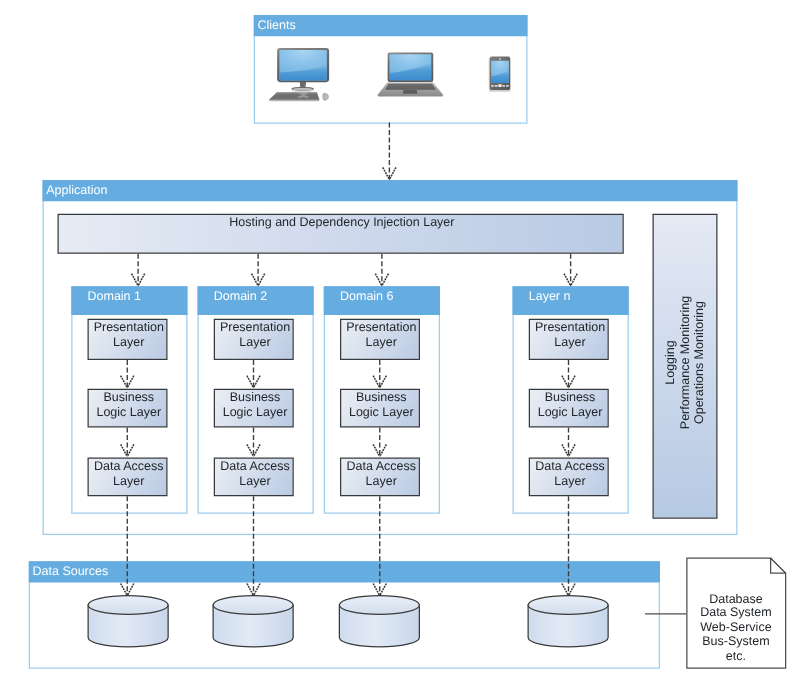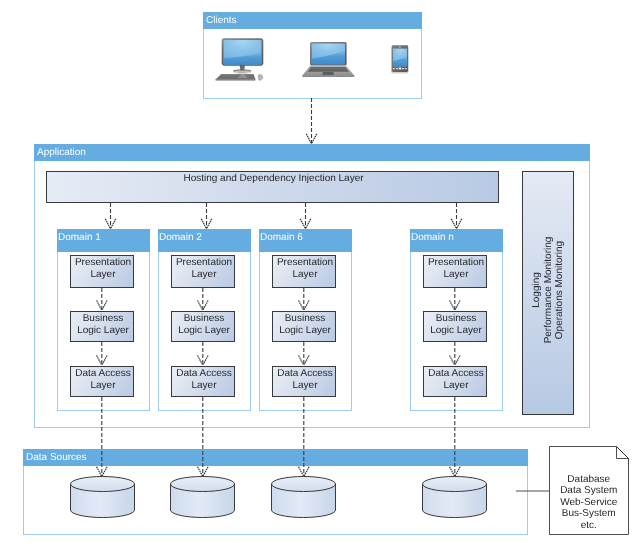--- a/index.html
+++ b/index.html
@@ -7,21 +7,21 @@
        font-family:"Liberation Sans",sans-serif;color:#1a1a1a;
        -webkit-font-smoothing:antialiased;text-rendering:geometricPrecision;}
   .stage{will-change:transform;}
   .stage{position:absolute;left:0;top:0;width:640px;height:548px;}
   .grp{position:absolute;box-sizing:border-box;border:1px solid #9ccdef;background:#ffffff;}
   .grp-head{position:absolute;left:-1px;top:-1px;height:17px;background:#65ade0;color:#ffffff;
             font-size:10px;line-height:17px;padding-left:3px;box-sizing:border-box;
             width:calc(100% + 2px);white-space:nowrap;}
   .dom{position:absolute;box-sizing:border-box;border:1px solid #9ccdef;background:#fff;}
   .dom-head{position:absolute;left:-1px;top:-1px;height:23px;width:calc(100% + 2px);background:#65ade0;color:#fff;
-            font-size:10px;line-height:17px;padding-left:1px;box-sizing:border-box;white-space:nowrap;}
+            font-size:10px;line-height:17px;padding-left:13px;box-sizing:border-box;white-space:nowrap;}
   .node{position:absolute;box-sizing:border-box;border:1px solid #36393d;
         font-size:10px;line-height:11.7px;text-align:center;color:#23272b;
         display:flex;align-items:flex-start;justify-content:center;
         background:linear-gradient(121deg,#ebeff4 0%,#bacae4 100%);}
   .node span{display:block;width:100%;position:relative;left:1px;top:1.4px;}
   svg.ov{position:absolute;left:0;top:0;width:640px;height:548px;pointer-events:none;}
   .vtext{position:absolute;transform-origin:0 0;transform:rotate(-90deg);
          font-size:10px;line-height:11.7px;white-space:nowrap;color:#23272b;text-align:center;}
   .note-txt{position:absolute;font-size:10px;line-height:11.5px;text-align:center;color:#23272b;margin-top:11px;}
 </style>
@@ -76,21 +76,21 @@
     <span>Presentation Layer</span>
     </div>
   <div class="node" style="left:272px;top:311px;width:64px;height:31px;">
     <span>Business Logic Layer</span>
     </div>
   <div class="node" style="left:272px;top:366px;width:64px;height:31px;">
     <span>Data Access Layer</span>
     </div>
 
   <div class="dom" style="left:410px;top:229px;width:93px;height:182px;">
-    <div class="dom-head">Domain n</div>
+    <div class="dom-head">Layer n</div>
   </div>
   <div class="node" style="left:423px;top:255px;width:64px;height:33px;">
     <span>Presentation Layer</span>
     </div>
   <div class="node" style="left:423px;top:311px;width:64px;height:31px;">
     <span>Business Logic Layer</span>
     </div>
   <div class="node" style="left:423px;top:366px;width:64px;height:31px;">
     <span>Data Access Layer</span>
     </div>

